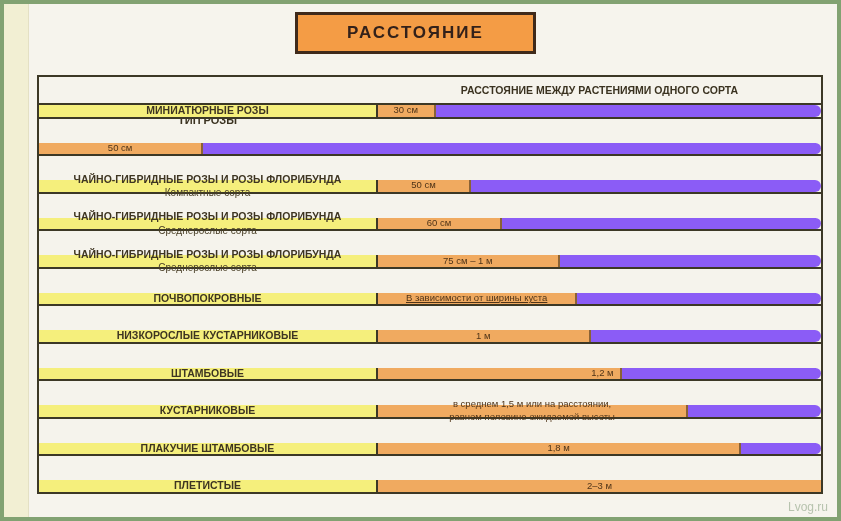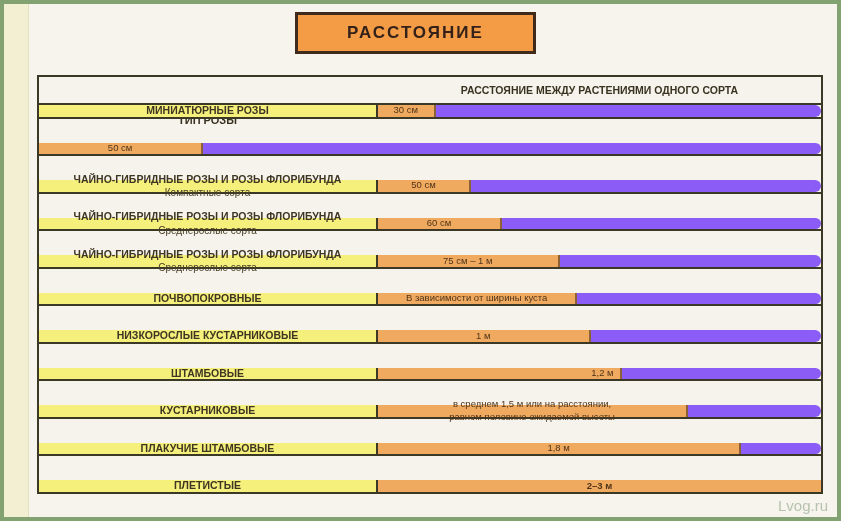--- a/index.html
+++ b/index.html
@@ -59,24 +59,24 @@
   .cell-type .subtype { font-weight:normal; font-size:10px; color:#4a4028; }
   .cell-bar { flex:1; display:flex; background:#8b5cf6; min-width:0;border-radius:6px; }
   .bar {
     background:#f0aa60;
     border-right:2px solid #8a6236;
     display:flex; align-items:center; justify-content:center;
     font-size:9.5px; color:#4f3418; text-align:center;
     padding:1px 6px;
     white-space:pre-line; line-height:1.35;
   }
-  .bar.full { border-right:none;font-weight:bold; }
+  .bar.full { border-right:none; }
   .watermark {
     position:absolute; right:9px; bottom:3px;
-    font-size:15px; color:#b7c3ae;
+    font-size:12px; color:#b7c3ae;
   }
 </style>
 </head>
 <body>
 
 <div class="frame">
   <div class="left-strip"></div>
 
   <div class="title-box">РАССТОЯНИЕ</div>
 
@@ -141,21 +141,21 @@
       </div>
     </div>
   </div>
 
   <div class="row">
     <div class="cell-type">
       <span>ПОЧВОПОКРОВНЫЕ</span>
 
     </div>
     <div class="cell-bar">
-      <div class="bar" style="width: 45%;">
+      <div class="bar" style="width: 45%; text-decoration: underline;">
         <span>В зависимости от ширины куста</span>
       </div>
     </div>
   </div>
 
   <div class="row">
     <div class="cell-type">
       <span>НИЗКОРОСЛЫЕ КУСТАРНИКОВЫЕ</span>
 
     </div>

